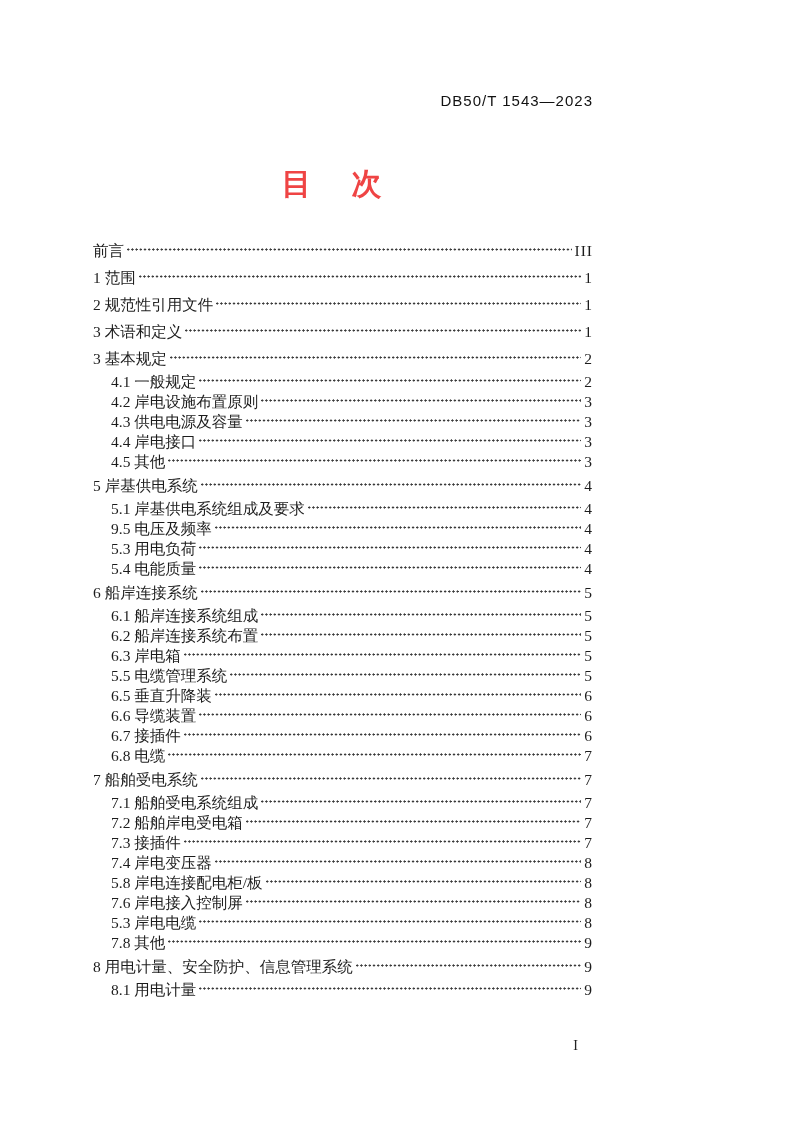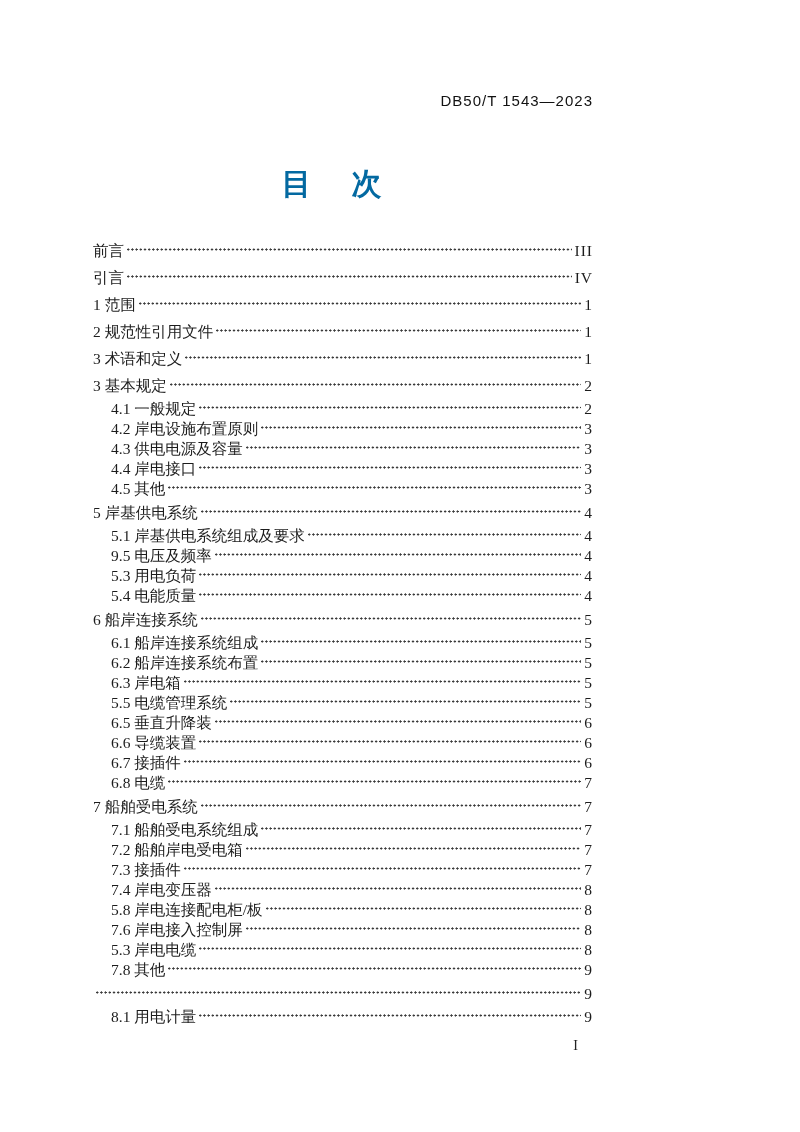--- a/index.html
+++ b/index.html
@@ -32,21 +32,21 @@
   .title {
     position: absolute;
     top: 164px;
     left: 0;
     right: 0;
     text-align: center;
     font-family: Liberation Sans, sans-serif;
     font-weight: bold;
     font-size: 30px;
     letter-spacing: 5px;
-    color: #0369a1;
+    color: #ef4444;
   }
   .toc {
     position: absolute;
     top: 238px;
     left: 93px;
     right: 75px;
   }
   .toc-row {
     display: flex;
     align-items: center;
@@ -96,25 +96,20 @@
 
   <div class="title">目　次</div>
 
   <div class="toc" id="toc">
       <div class="toc-row l0">
         <span class="toc-label">前言</span>
         <span class="toc-leader"></span>
         <span class="toc-page">III</span>
       </div>
       <div class="toc-row l0">
-        <span class="toc-label">引言</span>
-        <span class="toc-leader"></span>
-        <span class="toc-page">IV</span>
-      </div>
-      <div class="toc-row l0">
         <span class="toc-label">1 范围</span>
         <span class="toc-leader"></span>
         <span class="toc-page">1</span>
       </div>
       <div class="toc-row l0">
         <span class="toc-label">2 规范性引用文件</span>
         <span class="toc-leader"></span>
         <span class="toc-page">1</span>
       </div>
       <div class="toc-row l0">
@@ -261,20 +256,21 @@
         <span class="toc-label">5.3 岸电电缆</span>
         <span class="toc-leader"></span>
         <span class="toc-page">8</span>
       </div>
       <div class="toc-row l1">
         <span class="toc-label">7.8 其他</span>
         <span class="toc-leader"></span>
         <span class="toc-page">9</span>
       </div>
       <div class="toc-row l0">
+        <span class="toc-label">8 用电计量、安全防护、信息管理系统</span>
         <span class="toc-leader"></span>
         <span class="toc-page">9</span>
       </div>
       <div class="toc-row l1">
         <span class="toc-label">8.1 用电计量</span>
         <span class="toc-leader"></span>
         <span class="toc-page">9</span>
       </div>
     </div>
 

